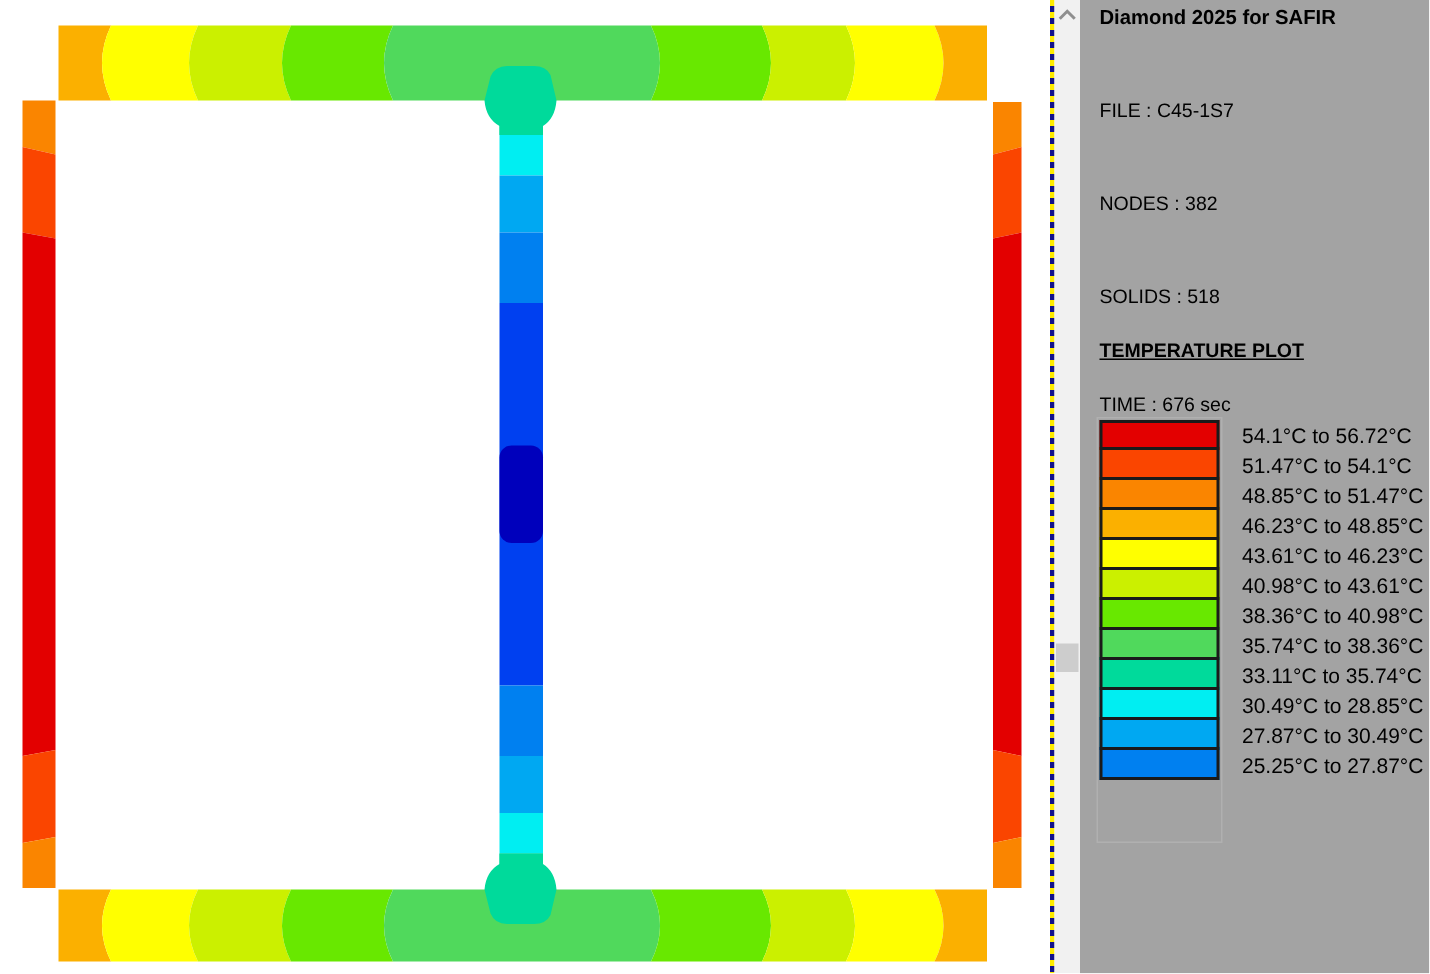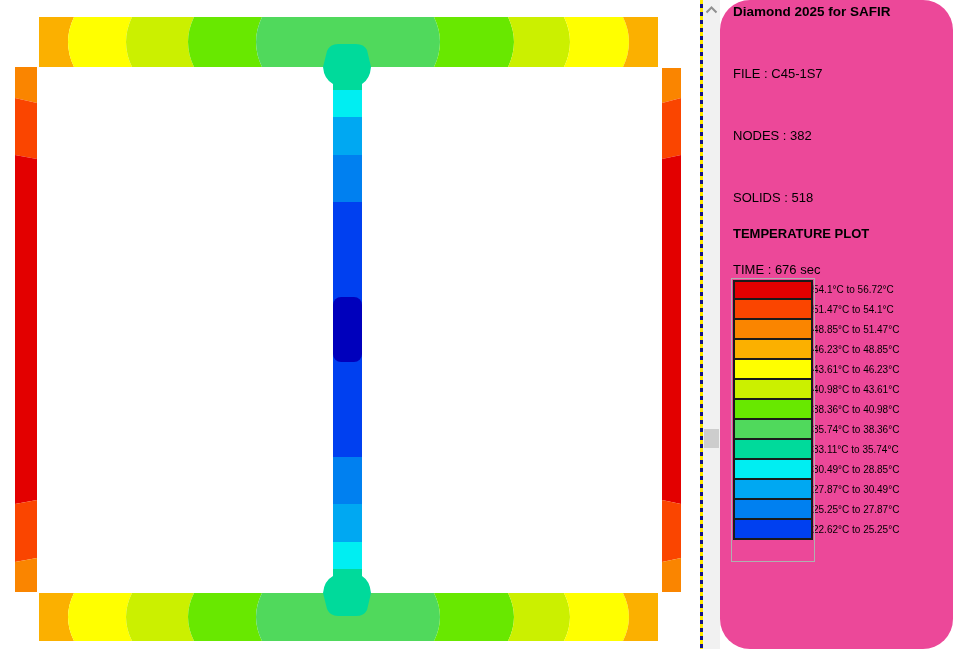--- a/index.html
+++ b/index.html
@@ -15,35 +15,35 @@
     position:absolute; left:700px; top:0; width:3px; height:649px;
     background:repeating-linear-gradient(180deg,#ffec00 0 4px,#12128c 4px 8px);
   }
 
   
   .scrollbar { position:absolute; left:703px; top:0; width:17px; height:649px; background:#f1f1f1; }
   .scroll-up { position:absolute; left:0; top:2px; width:17px; height:15px; display:flex; align-items:center; justify-content:center; }
   .scroll-thumb { position:absolute; left:1px; top:429px; width:15px; height:19px; background:#cdcdcd; }
 
   
-  .panel { position:absolute; left:720px; top:0; width:233px; height:649px; background:#ec4899;border-radius:30px; }
+  .panel { position:absolute; left:720px; top:0; width:233px; height:649px; background:#a3a3a3; }
   .panel-inner { padding:4px 0 0 13px; font-size:13px; line-height:15px; }
   .panel-title { font-size:13.5px; font-weight:bold; margin-bottom:11px; }
   .info-line { font-size:13px;margin-top:47px; }
-  .plot-type { font-weight:bold; margin-top:21px; }
+  .plot-type { font-weight:bold; margin-top:21px;text-decoration:underline; }
   .time-line { margin-top:21px; }
   .legend-title { font-weight:bold; margin-top:41px; }
 
   
   .legend { position:relative; margin-top:3px; }
   .legend-frame { position:absolute; left:-2px; top:-2px; width:84px; height:284px; border:1px solid #b0b0b0; pointer-events:none; }
   .legend-row { display:flex; height:20px; align-items:stretch; }
   .legend-row + .legend-row .legend-swatch { margin-top:-2px; }
   .legend-swatch { width:80px; border:2px solid #1a1a1a; flex:none; }
-  .legend-label { padding-left:0; font-size:10px; line-height:20px; white-space:nowrap; }
+  .legend-label { padding-left:15px; font-size:14px; line-height:20px; white-space:nowrap; }
 </style>
 </head>
 <body>
 
 <div class="app">
 
   <div class="plot-area">
     <svg width="700" height="649" viewBox="0 0 700 649" xmlns="http://www.w3.org/2000/svg">
       <rect x="0" y="0" width="700" height="649" fill="#ffffff"></rect>
 
@@ -181,23 +181,19 @@
   <div class="legend-row">
     <div class="legend-swatch" style="background: rgb(0, 168, 242);"></div>
     <div class="legend-label">27.87°C to 30.49°C</div>
   </div>
 
   <div class="legend-row">
     <div class="legend-swatch" style="background: rgb(0, 128, 240);"></div>
     <div class="legend-label">25.25°C to 27.87°C</div>
   </div>
 
-  <div class="legend-row">
-    <div class="legend-swatch" style="background: rgb(0, 64, 240);"></div>
-    <div class="legend-label">22.62°C to 25.25°C</div>
-  </div>
 
 </div>
       </div>
     </div>
   </div>
 
 </div>
 
 </body></html>

